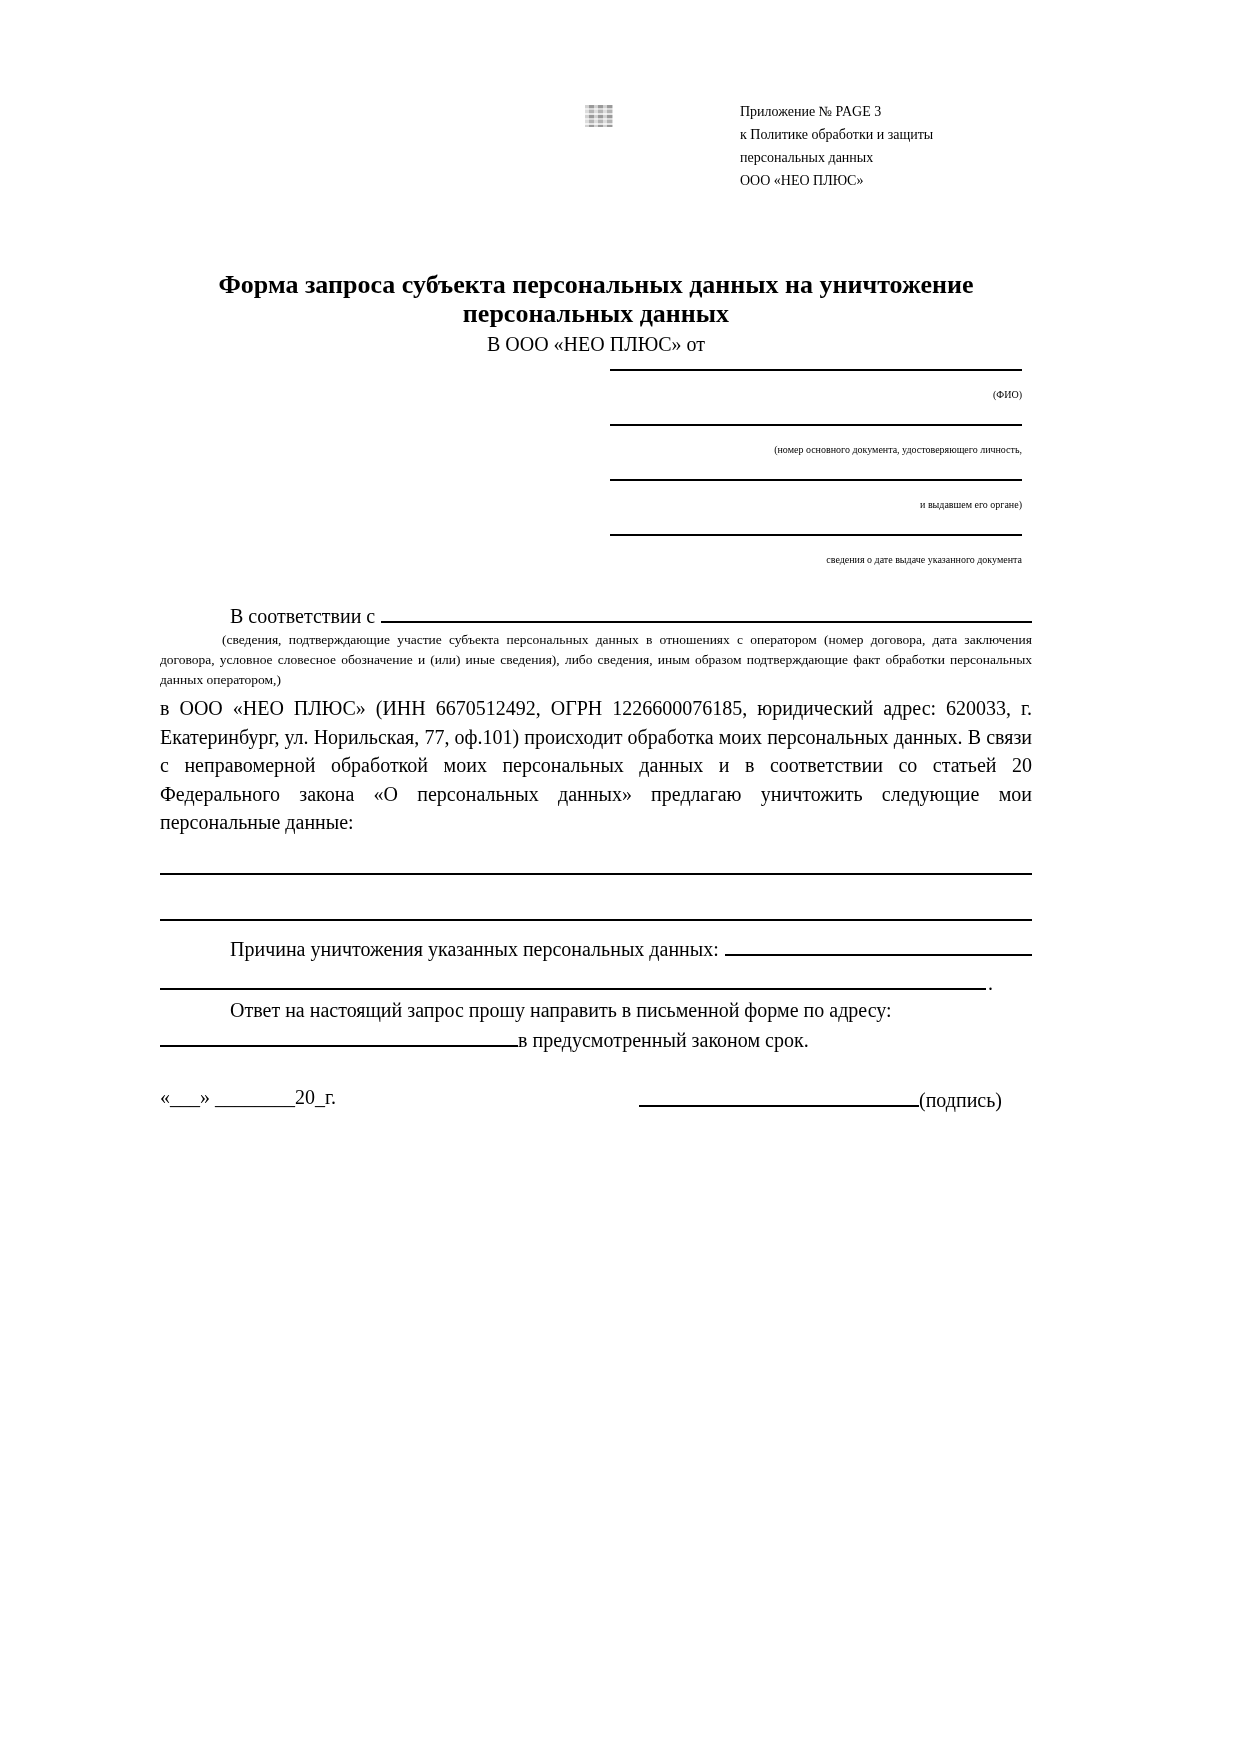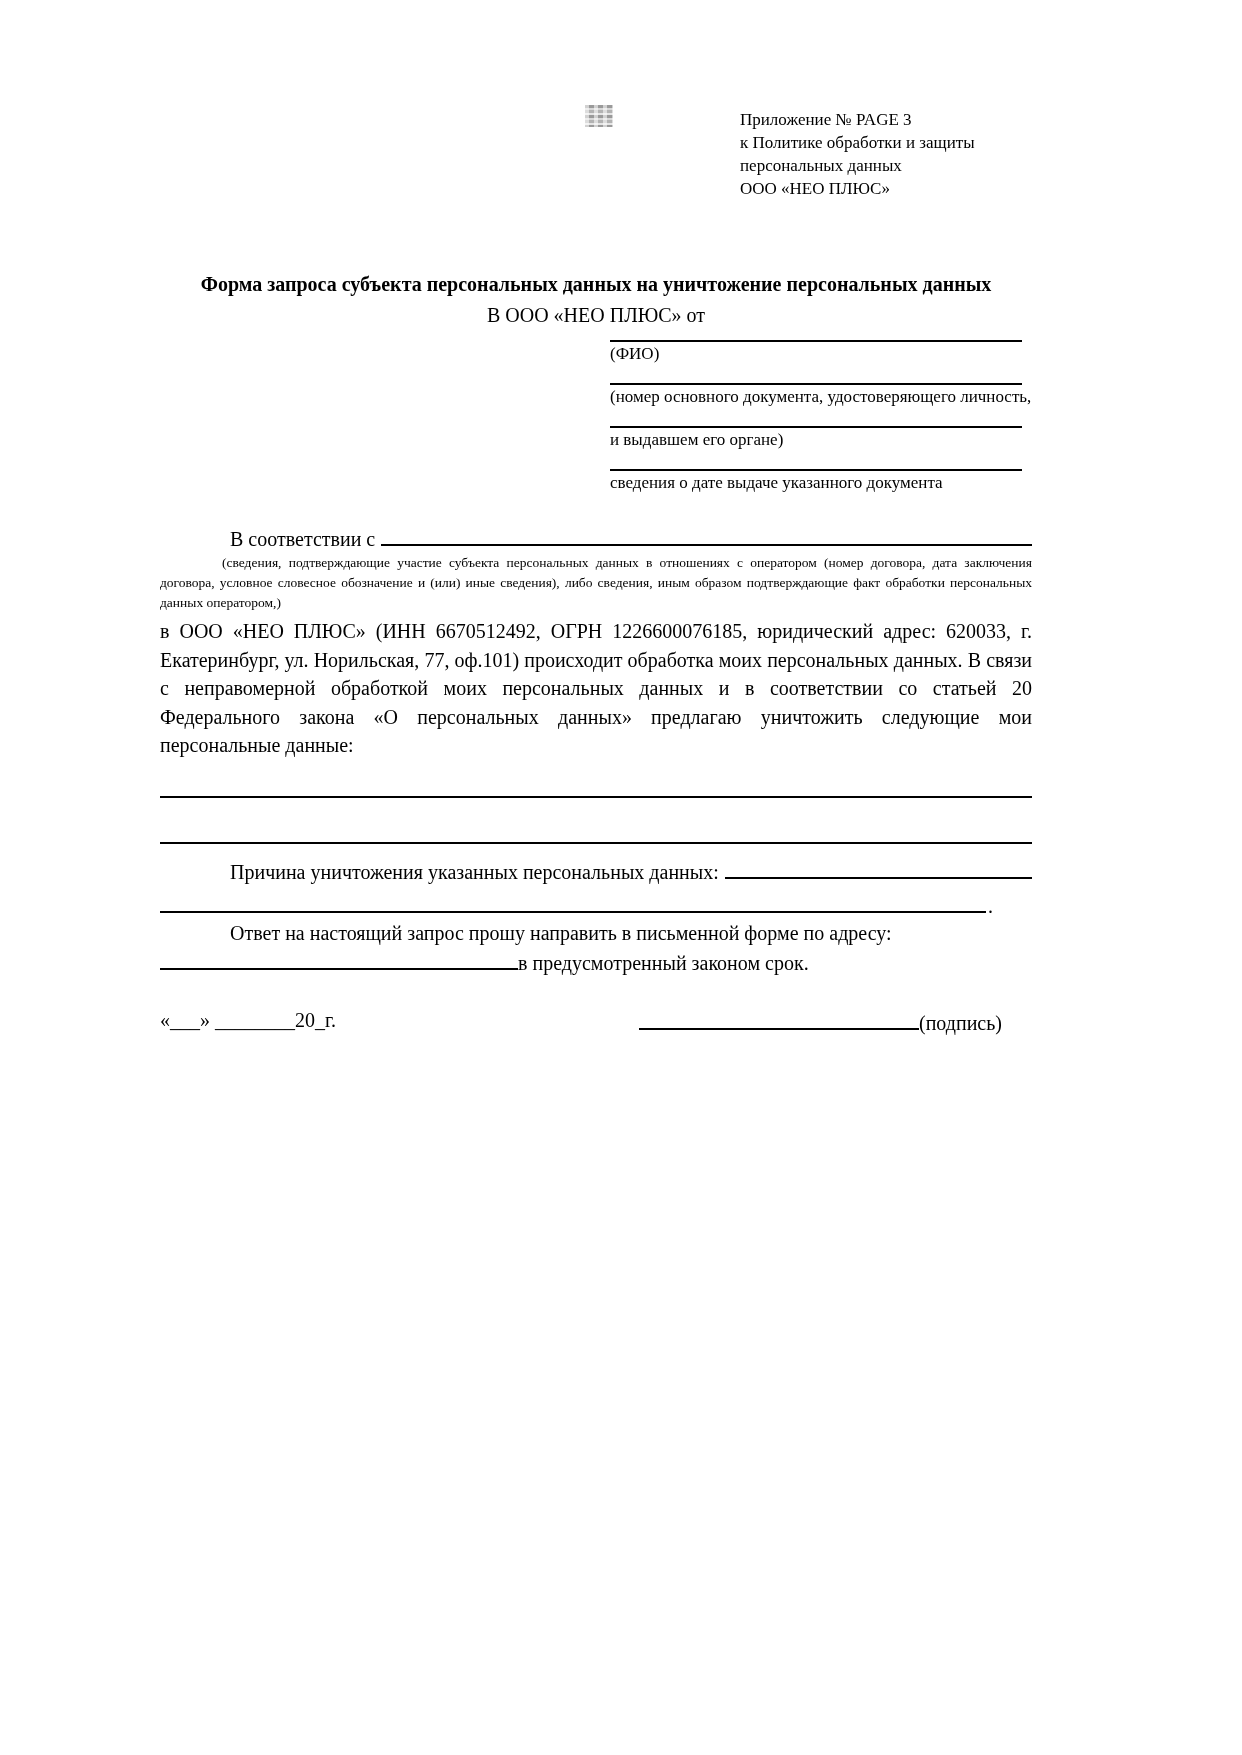--- a/index.html
+++ b/index.html
@@ -15,41 +15,41 @@
 
   
   .obj-icon {
     position:absolute; left:585px; top:105px;
     width:28px; height:22px;
     background:
       repeating-linear-gradient(90deg, rgba(255,255,255,.55) 0 4px, rgba(255,255,255,0) 4px 9px),
       repeating-linear-gradient(180deg, #9a9a9a 0 3px, #d9d9d9 3px 5px, #b3b3b3 5px 8px, #e6e6e6 8px 10px);
   }
   .header-text {
-    position:absolute; left:740px; top:108px;
-    font-size:17px; line-height:23px;
+    position:absolute; left:740px; top:100px;
+    font-size:14px; line-height:23px;
     white-space:nowrap;
   }
 
   
   .content {
     position:absolute; left:160px; top:270px; width:872px;
   }
   .doc-title {
-    font-size:20px; font-weight:bold; text-align:center; line-height:29px;
+    font-size:26px; font-weight:bold; text-align:center; line-height:29px;
   }
   .addressee {
     text-align:center; font-size:20px; margin-top:5px;
   }
 
   
   .fio-block { margin-left:450px; width:412px; margin-top:13px; }
   .blank-group { margin-bottom:21px; }
   .blank-rule { border-top:2px solid #000; height:0; }
-  .blank-caption { text-align:left; font-size:17px; line-height:17px; padding-top:3px; white-space:nowrap; }
+  .blank-caption { text-align:right; font-size:10px; line-height:17px; padding-top:15px; white-space:nowrap; }
 
   .accordance-row { display:flex; align-items:baseline; margin-top:32px; font-size:20px; }
   .accordance-lead { margin-left:70px; white-space:nowrap; }
   .fill-line { flex:1 1 auto; border-bottom:2px solid #000; height:1.05em; margin-left:6px; }
 
   .fine-print {
     font-size:13.5px; line-height:20px; text-align:justify; text-indent:62px; margin-top:2px;
   }
   .body-par {
     font-size:20px; line-height:28.5px; text-align:justify; margin-top:4px;

